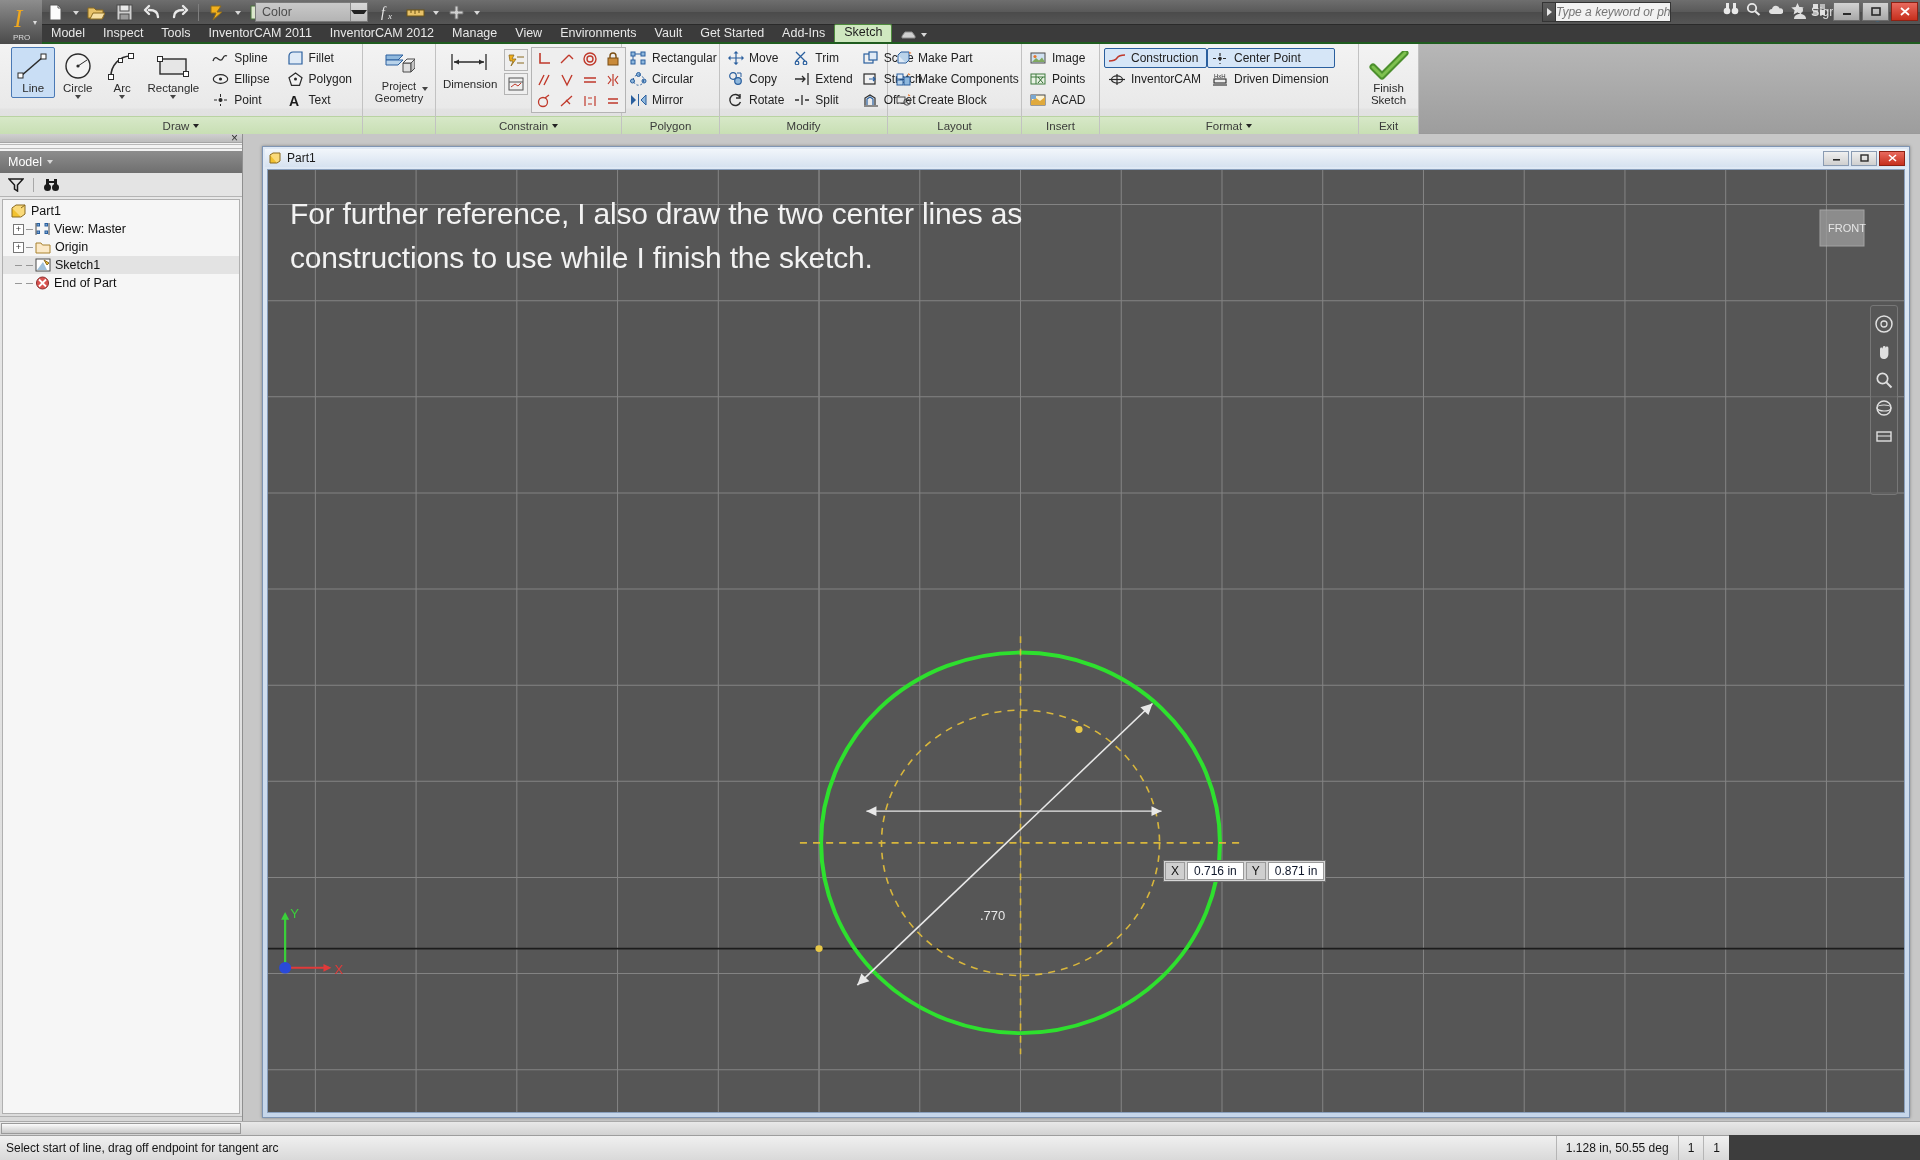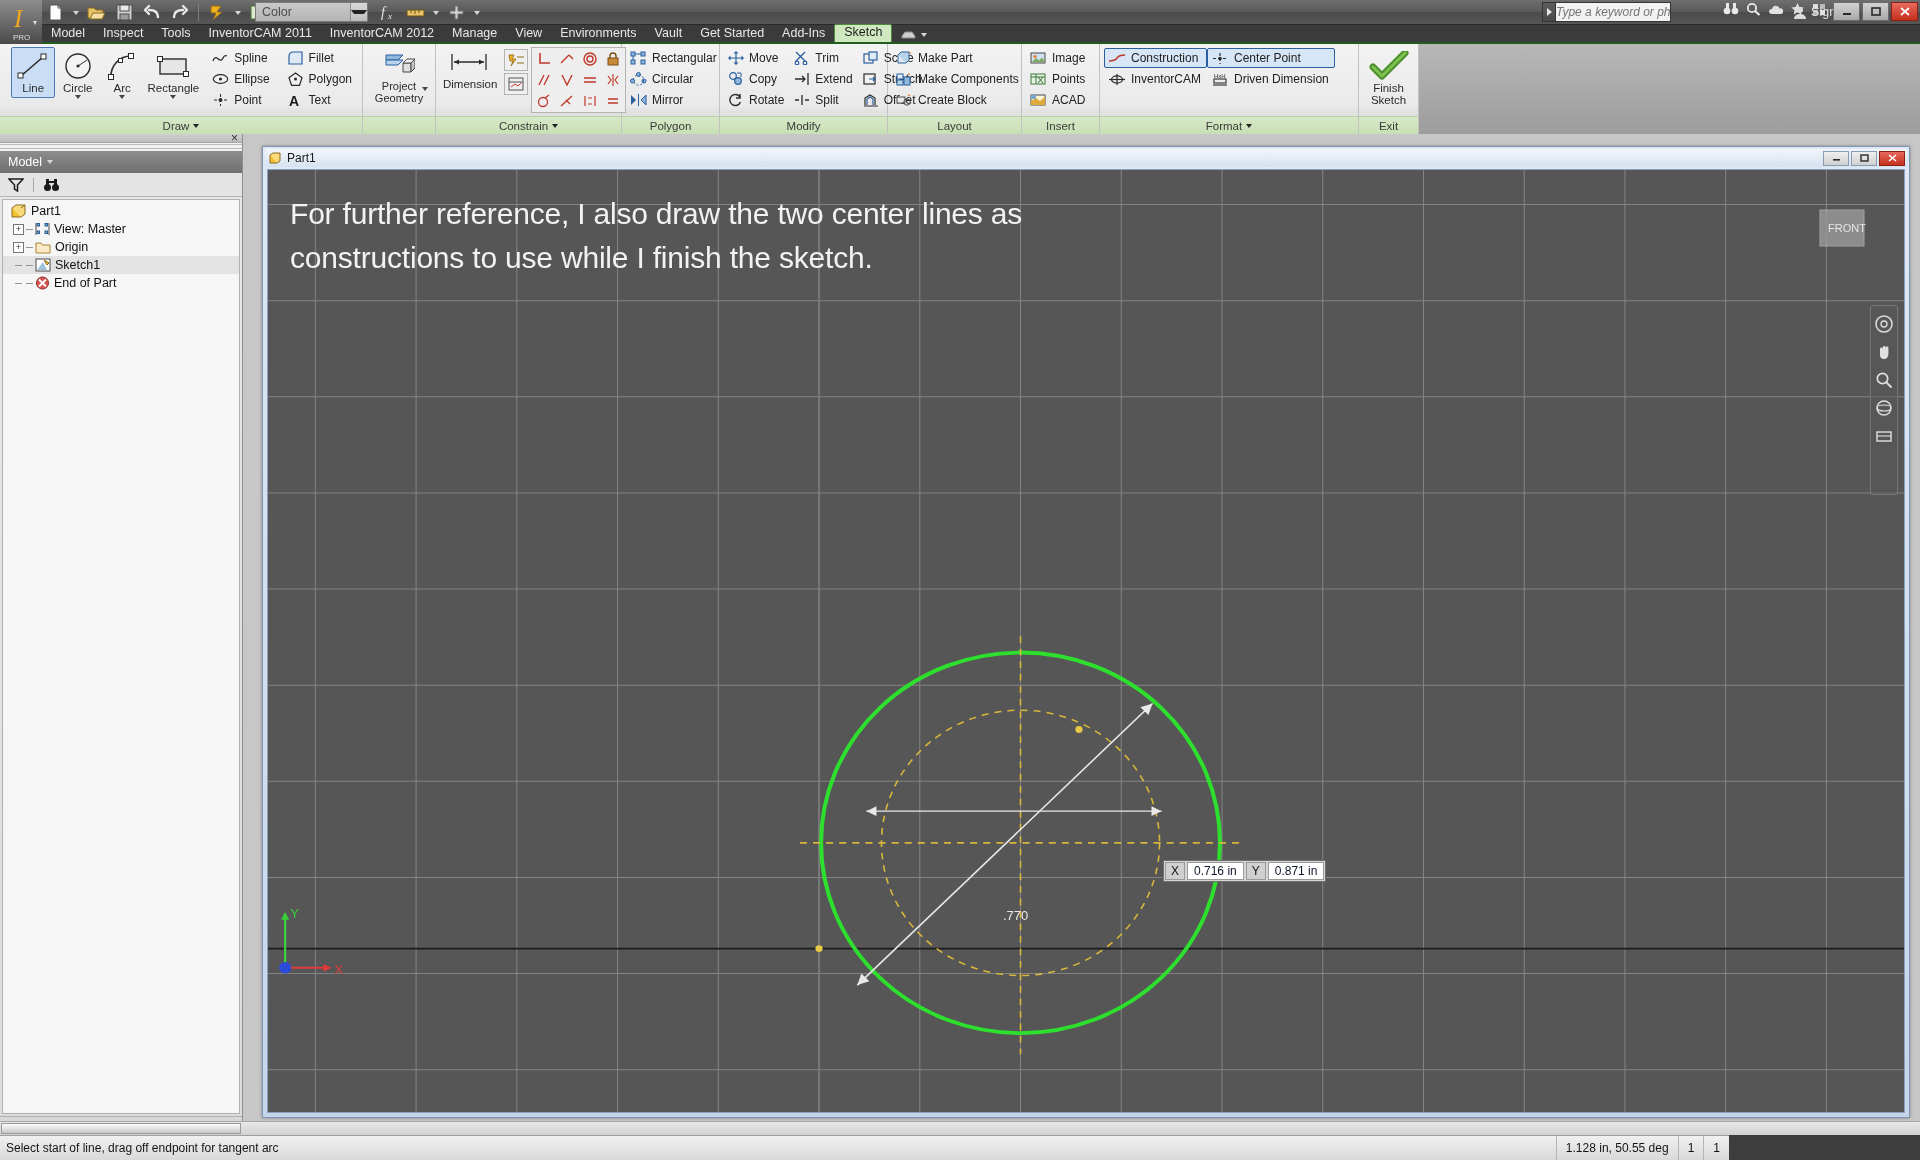--- a/index.html
+++ b/index.html
@@ -1087,21 +1087,21 @@
         </div>
       </div>
 
       <div class="coordtip" style="left:895px;top:690px">
         <span class="k">X</span>
         <span class="v">0.716 in</span>
         <span class="k">Y</span>
         <span class="v">0.871 in</span>
       </div>
 
-      <div class="dimlabel" style="left:735px;top:738px">.770</div>
+      <div class="dimlabel" style="left:712px;top:738px">.770</div>
     </div>
   </div>
 </div>
 
 <div class="scrollstrip">
   <div class="thumb" style="width:240px"></div>
 </div>
 
 <div class="statusbar">
   <div class="msg">Select start of line, drag off endpoint for tangent arc</div>

